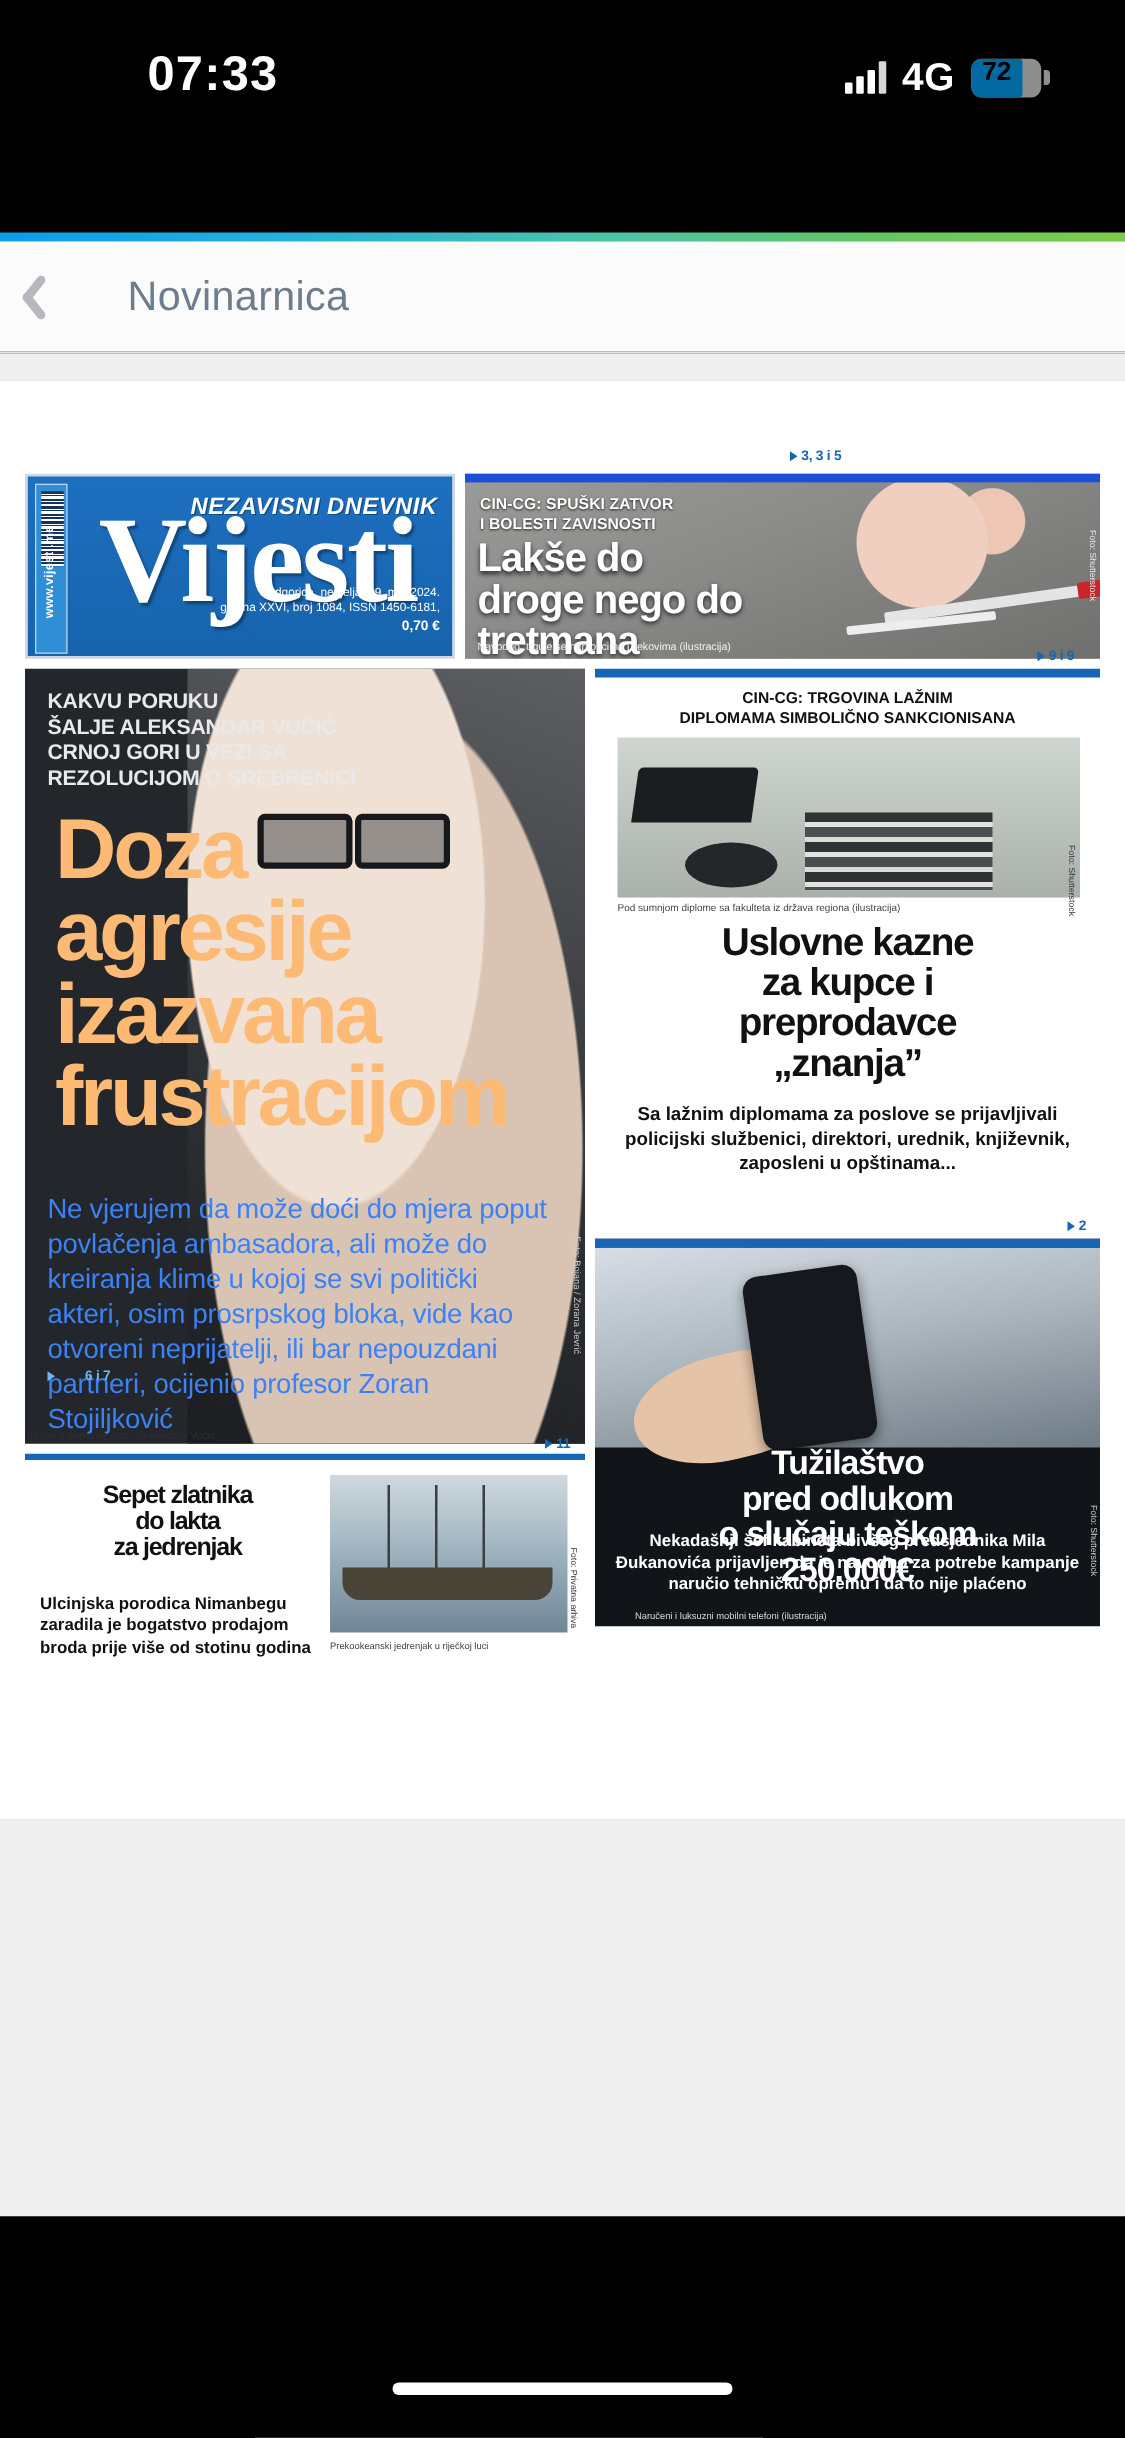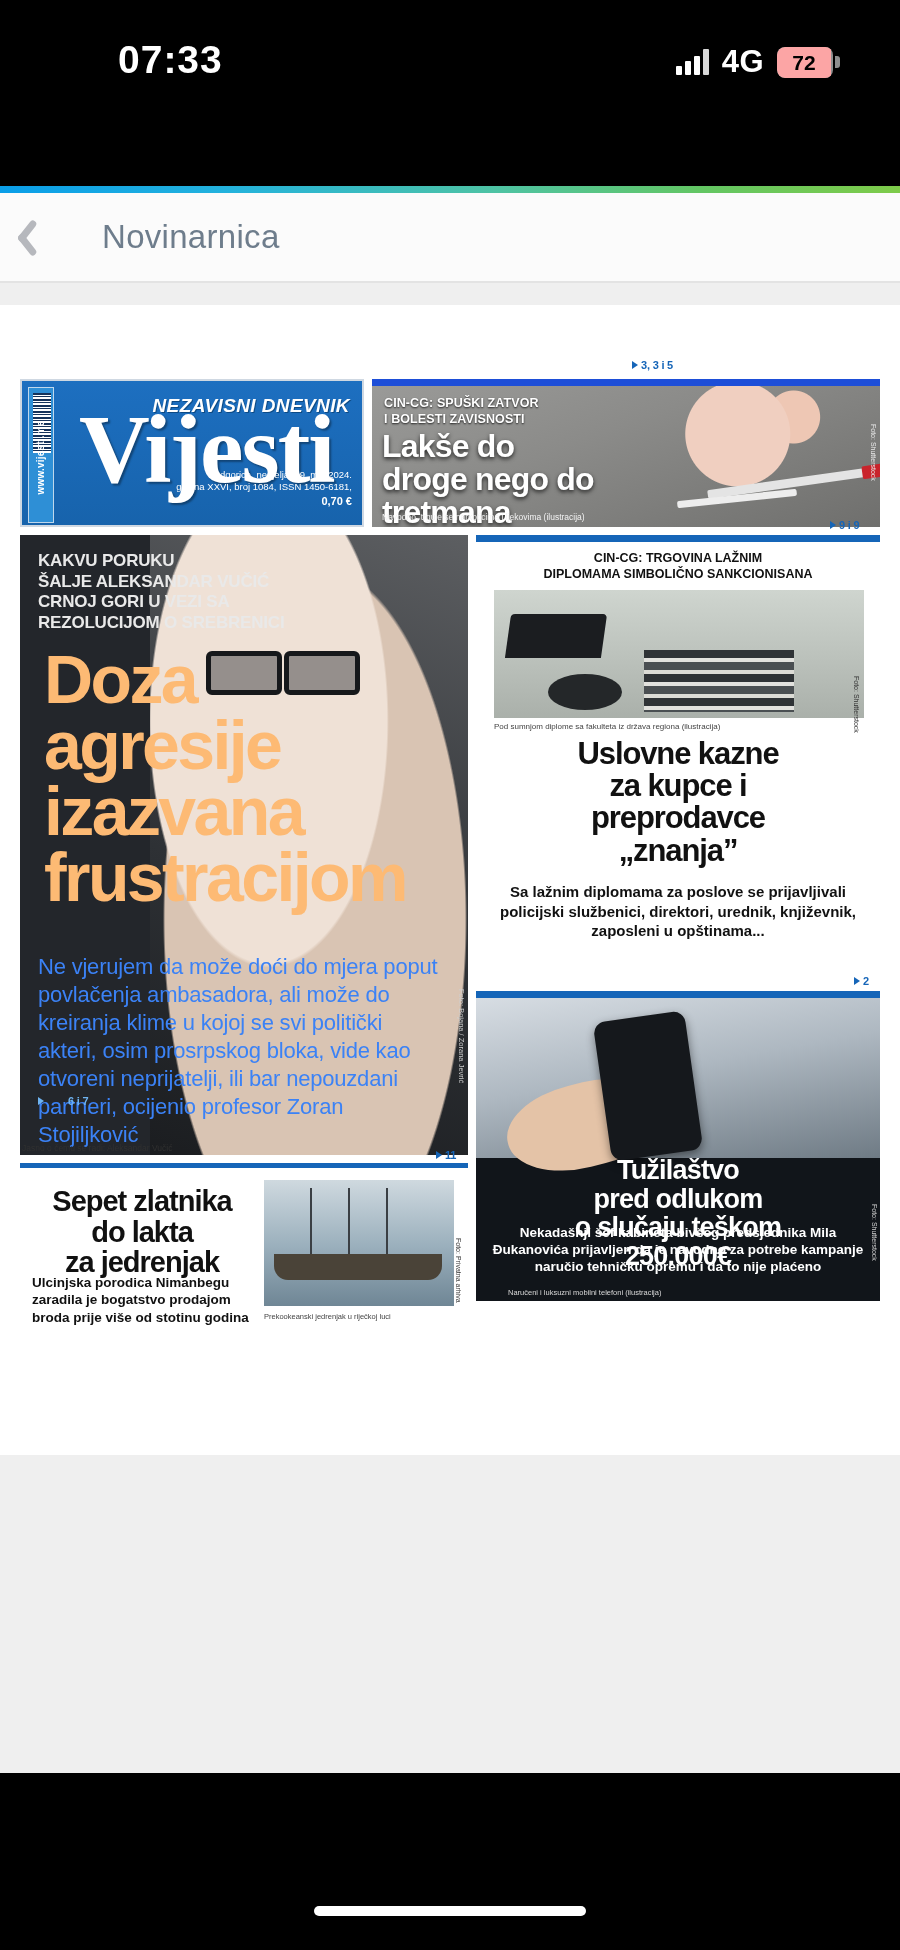--- a/index.html
+++ b/index.html
@@ -17,22 +17,22 @@
   .signal { display:flex; align-items:flex-end; gap:3px; height:26px; }
   .signal i { display:block; width:6px; background:#fff; border-radius:1px; }
   .signal i:nth-child(1){ height:9px; }
   .signal i:nth-child(2){ height:14px; }
   .signal i:nth-child(3){ height:19px; }
   .signal i:nth-child(4){ height:26px; background:#d8d8d8; }
   .net { font-size:31px; font-weight:600; letter-spacing:0.5px; }
   .battery { position:relative; display:flex; align-items:center; }
   .battery .shell { width:56px; height:31px; border-radius:8px; background:#8e8e8e; overflow:hidden;
                     display:flex; align-items:center; }
-  .battery .fill { height:31px; width:54px; background:#fca5a5; border-radius:8px 3px 3px 8px;
-                   display:flex; align-items:center; justify-content:center; }
+  .battery .fill { height:31px; width:41px; background:#0369a1; border-radius:8px 3px 3px 8px;
+                   display:flex; align-items:flex-start; justify-content:center; }
   .battery .pct { font-size:21px; font-weight:700; color:#000; line-height:1; }
   .battery .nub { width:5px; height:12px; background:#8e8e8e; border-radius:0 3px 3px 0; margin-left:2px; }
 
   .gradline { position:absolute; left:0; top:186px; width:900px; height:7px;
               background:linear-gradient(90deg,#0a9ee8 0%, #23b2dd 25%, #4ec3a4 55%, #63c663 78%, #7ecb4a 100%); }
 
   .appbar { position:absolute; left:0; top:193px; width:900px; height:88px; background:#fbfbfb;
             display:flex; align-items:center; }
   .back-chevron { width:46px; height:46px; position:relative; flex:0 0 auto; cursor:pointer; }
   .back-chevron:before, .back-chevron:after { content:""; position:absolute; left:16px; width:7px; height:25px;
@@ -150,21 +150,21 @@
   .art-tuz .head { position:absolute; left:12px; right:12px; top:158px; text-align:center; color:#fff;
       font-size:27px; font-weight:800; line-height:1.06; letter-spacing:-0.8px; }
   .art-tuz .body { position:absolute; left:14px; right:14px; bottom:26px; text-align:center; color:#fff;
       font-size:13.5px; font-weight:700; line-height:1.26; }
   .art-tuz .cap { position:absolute; left:8px; bottom:4px; color:#d8d8d8; font-size:7.5px;padding-left:24px; }
   .art-tuz .credit { position:absolute; right:2px; bottom:40px; writing-mode:vertical-rl; color:#d0d0d0; font-size:7px; }
 
   
   .art-ship { position:absolute; left:0; top:792px; width:448px; height:166px; background:#fff;
               border-top:5px solid #1565b8; }
-  .art-ship .head { position:absolute; left:14px; top:18px; width:216px; text-align:center; font-size:29px;
+  .art-ship .head { position:absolute; left:14px; top:18px; width:216px; text-align:center; font-size:20px;
       font-weight:800; line-height:1.06; letter-spacing:-1px; color:#111; }
   .art-ship .body { position:absolute; left:12px; top:106px; width:224px; font-size:13.5px; font-weight:600;
       line-height:1.28; color:#111; }
   .art-ship .photo { position:absolute; left:244px; top:12px; width:190px; height:126px;
       background:linear-gradient(180deg,#cfd9df 0%, #9bb0bd 52%, #6f8695 100%); overflow:hidden; }
   .art-ship .photo .mast { position:absolute; top:8px; width:2px; height:70px; background:#3a3f44; }
   .art-ship .photo .hull { position:absolute; left:10px; bottom:26px; width:168px; height:26px; background:#4a4338;
       border-radius:0 0 14px 14px; }
   .art-ship .pcap { position:absolute; left:244px; bottom:8px; font-size:7.5px; color:#444; }
   .art-ship .pcredit { position:absolute; right:6px; bottom:26px; writing-mode:vertical-rl; font-size:7px; color:#333; }

